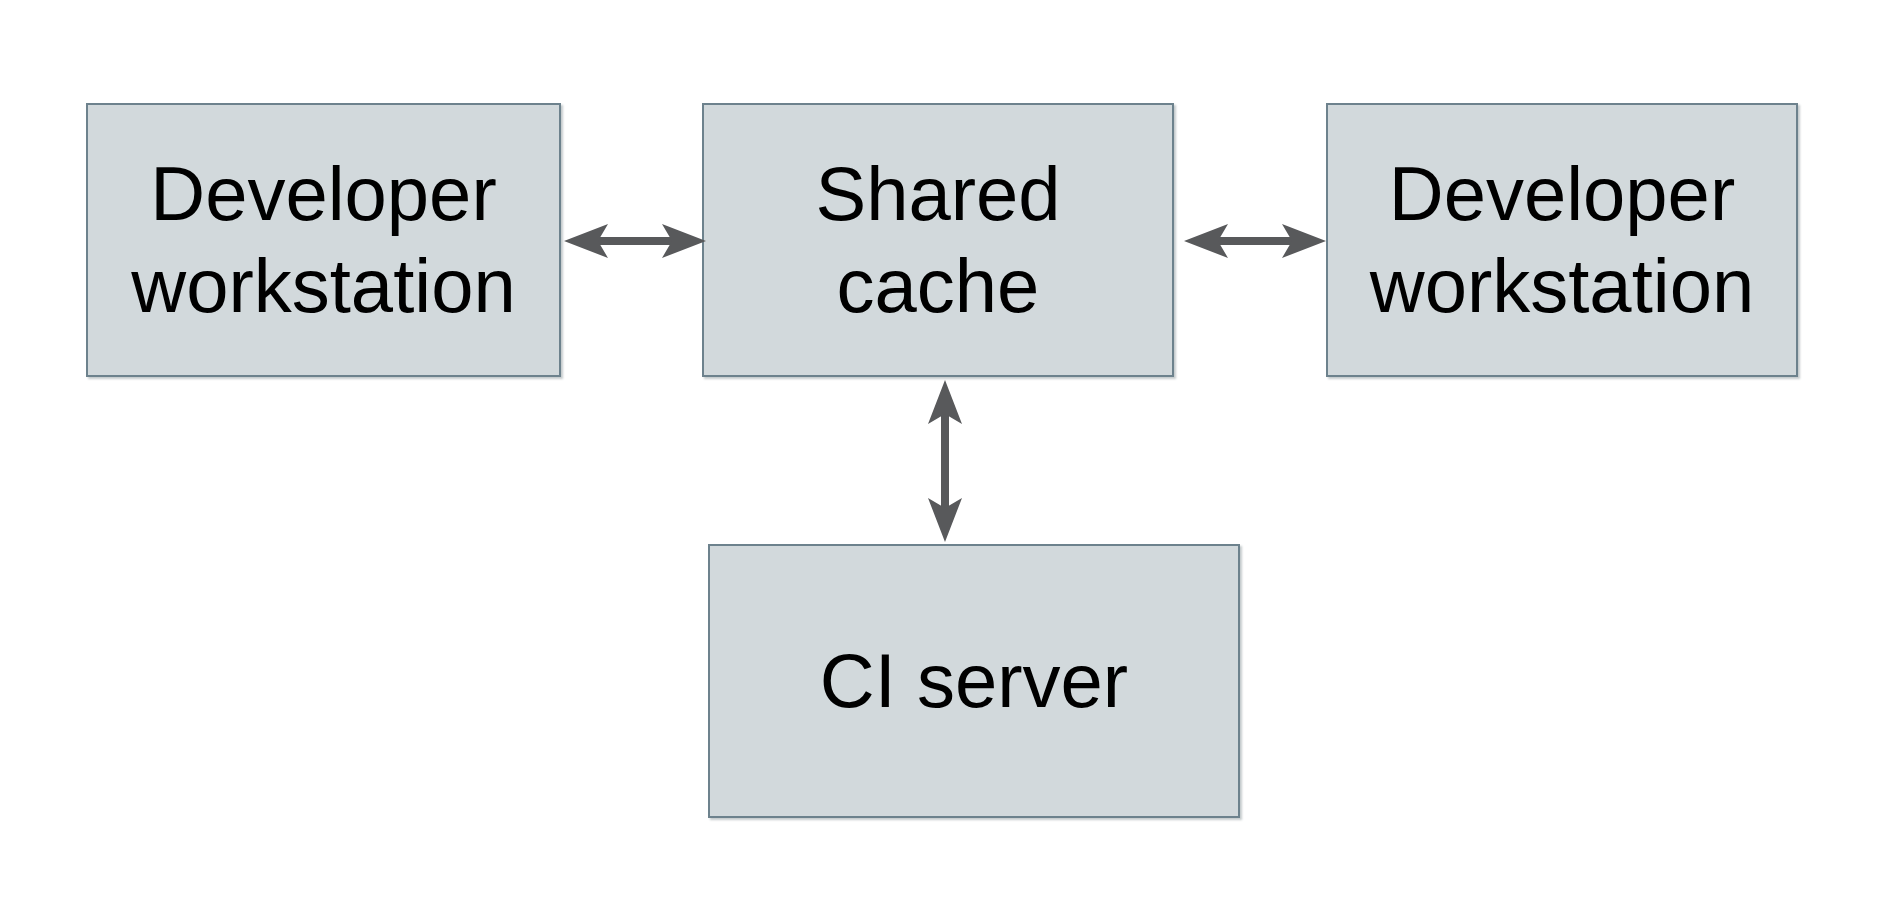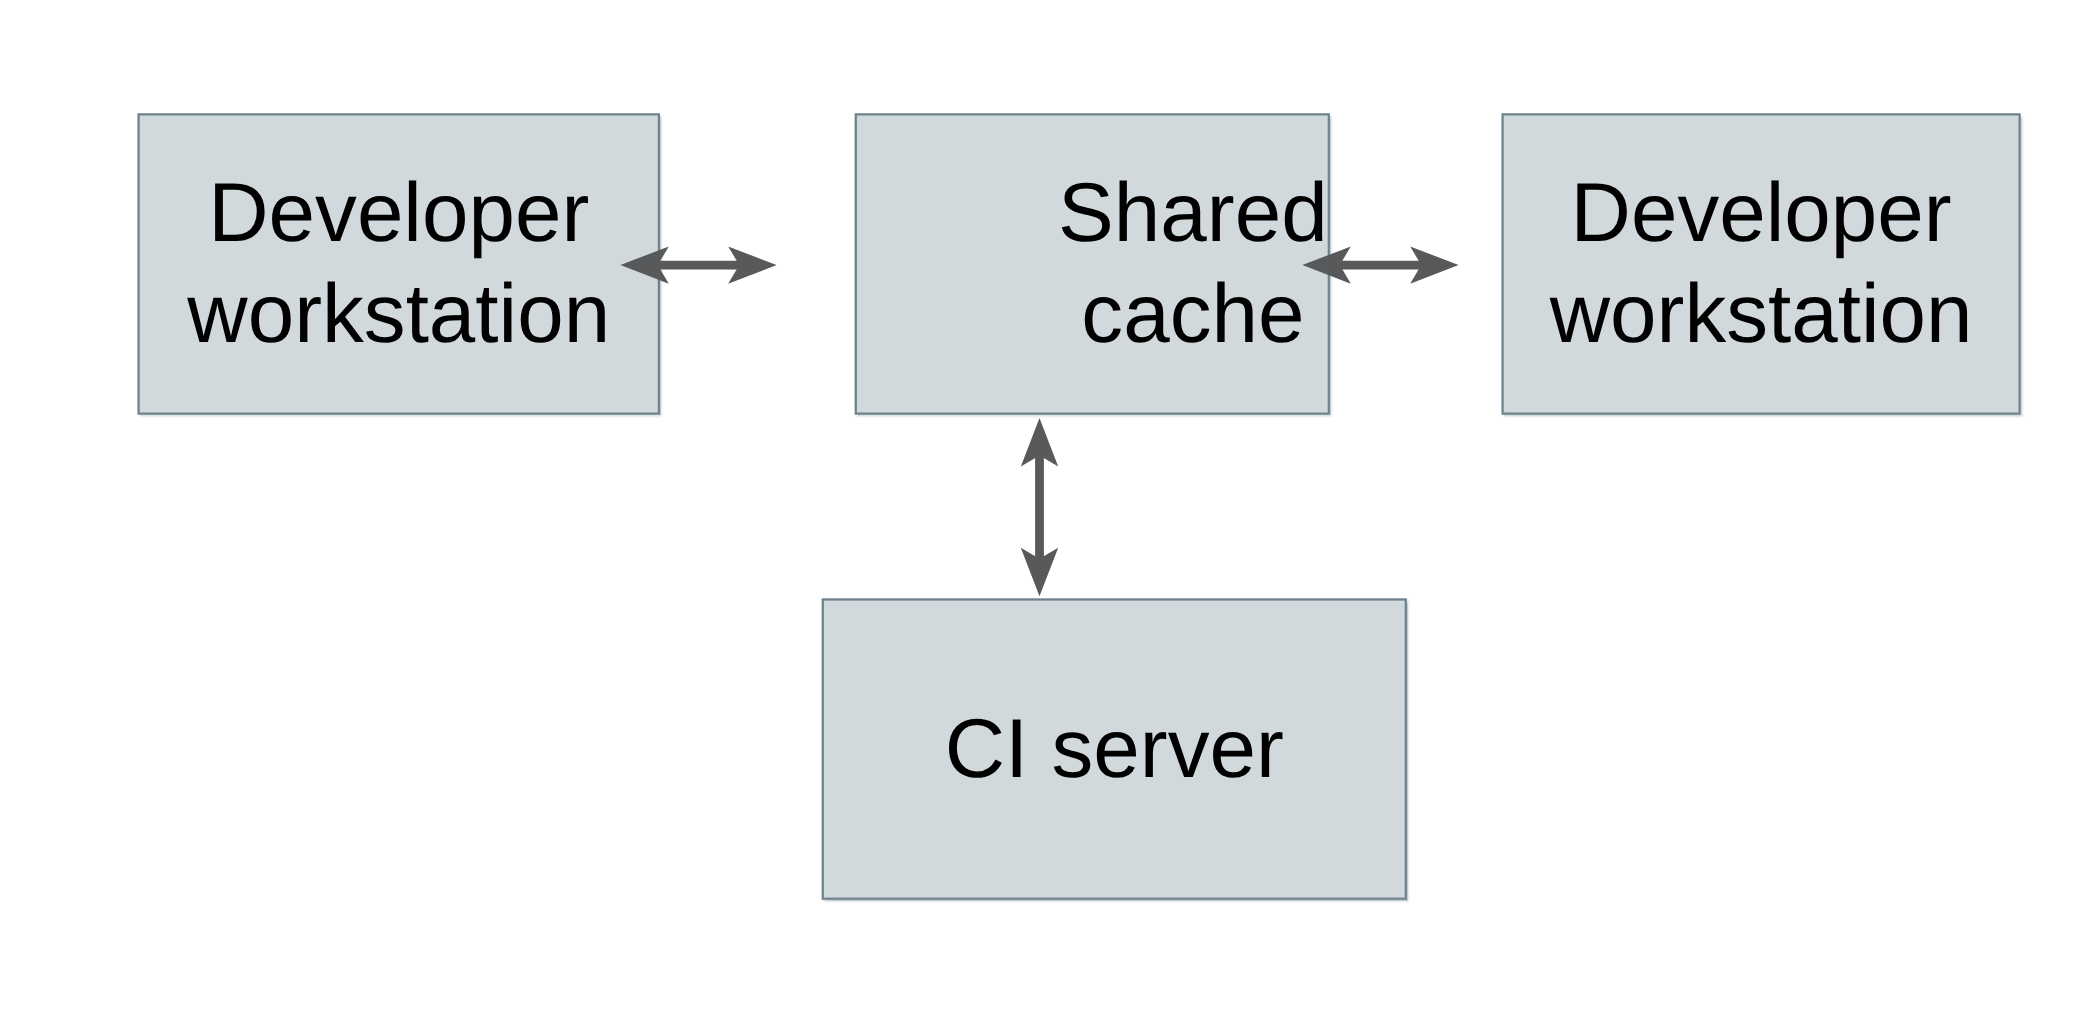--- a/index.html
+++ b/index.html
@@ -20,32 +20,31 @@
     overflow: hidden;
   }
   .node {
     position: absolute;
     background: var(--box-fill);
     border: 2px solid var(--box-border);
     box-shadow: 2px 2px 2px rgba(90, 105, 112, 0.35);
     display: flex;
     align-items: center;
     justify-content: center;
-    margin-left: 39px;
   }
   .node-label {
     font-size: 76px;
     line-height: 1.21;
     color: var(--text);
     text-align: center;
     white-space: pre-line;
     letter-spacing: 0px;
   }
   .box-dev-left   { left: 86px;   top: 103px; width: 475px; height: 274px; }
-  .box-shared     { left: 738px;  top: 103px; width: 432px; height: 274px; justify-content: flex-end; }
+  .box-shared     { left: 702px;  top: 103px; width: 472px; height: 274px; }
   .box-dev-right  { left: 1326px; top: 103px; width: 472px; height: 274px; }
   .box-ci         { left: 708px;  top: 544px; width: 532px; height: 274px; }
   .arrow { position: absolute; display: block; }
   .arrow line    { stroke: var(--arrow); stroke-width: 8; }
   .arrow polygon { fill: var(--arrow); }
   .arrow-left     { left: 562px; top: 219px; }
   .arrow-right    { left: 1182px; top: 219px; }
   .arrow-vertical { left: 923px; top: 378px; }
 </style>
 </head>

